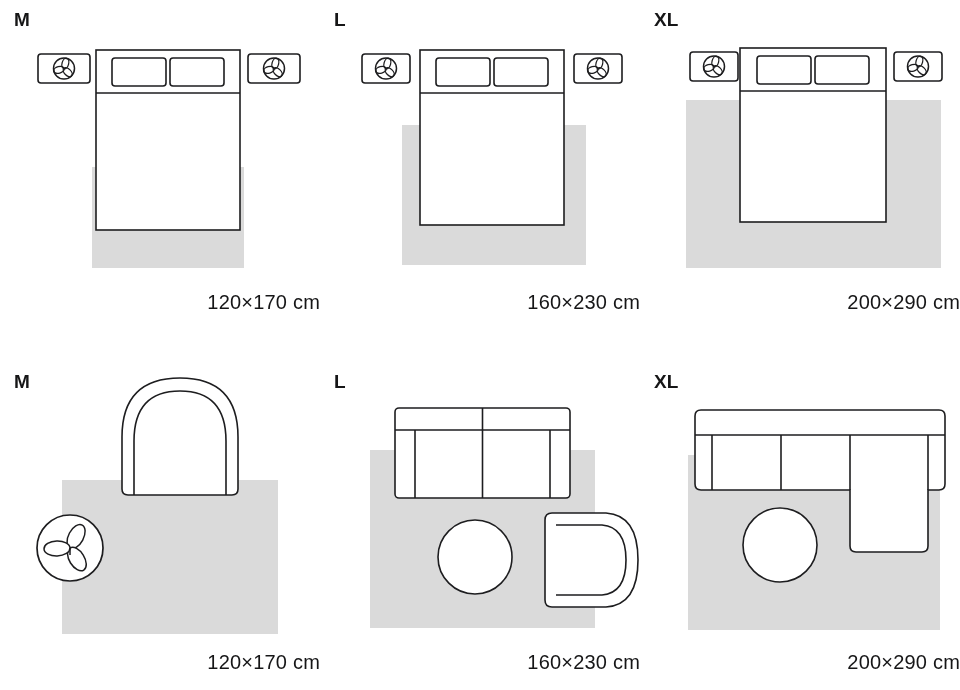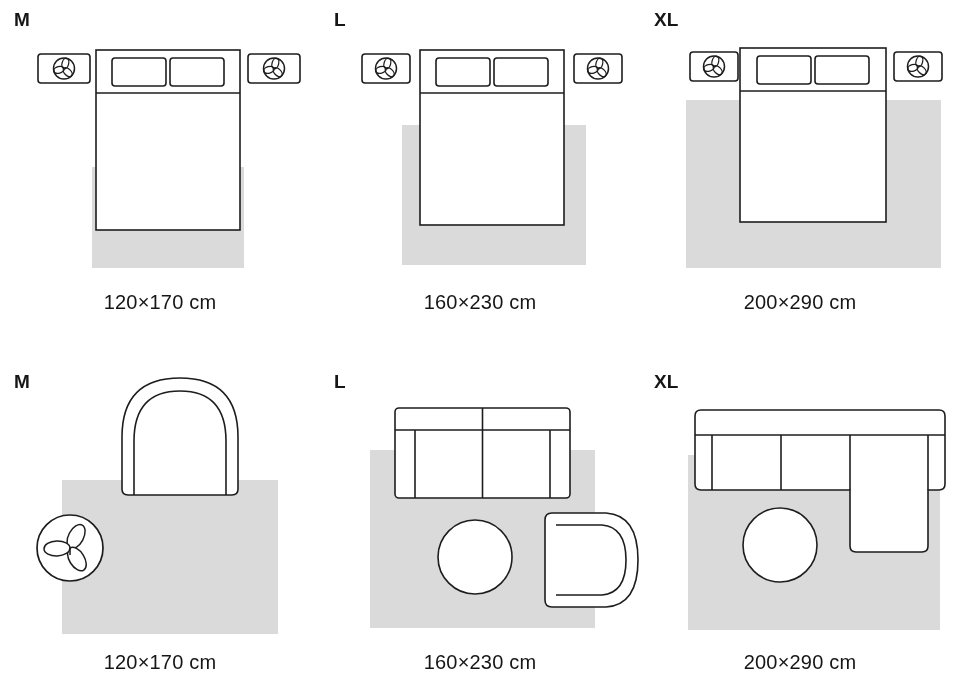--- a/index.html
+++ b/index.html
@@ -19,21 +19,21 @@
   .panel { position: relative; width: 320px; height: 345px; }
   .panel-label {
     position: absolute; left: 14px;
     font-weight: 700; font-size: 19px; letter-spacing: .2px;
   }
   .row-top .panel-label { top: 9px; }
   .row-bottom .panel-label { top: 26px; }
   .scene { position: absolute; inset: 0; width: 320px; height: 345px; display: block; }
   .caption {
     position: absolute; left: 0; width: 100%;
-    text-align: center; font-size: 20px; letter-spacing: .2px;
+    text-align: right; font-size: 20px; letter-spacing: .2px;
   }
   .row-top .caption { top: 291px; }
   .row-bottom .caption { top: 306px; }
 
   .rug { fill: var(--rug, #dadada); }
   .ln  { fill: #ffffff; stroke: var(--outline, #1d1d1f); stroke-width: 1.6; }
   .st  { fill: none;    stroke: var(--outline, #1d1d1f); stroke-width: 1.6; }
 </style>
 </head>
 <body>

